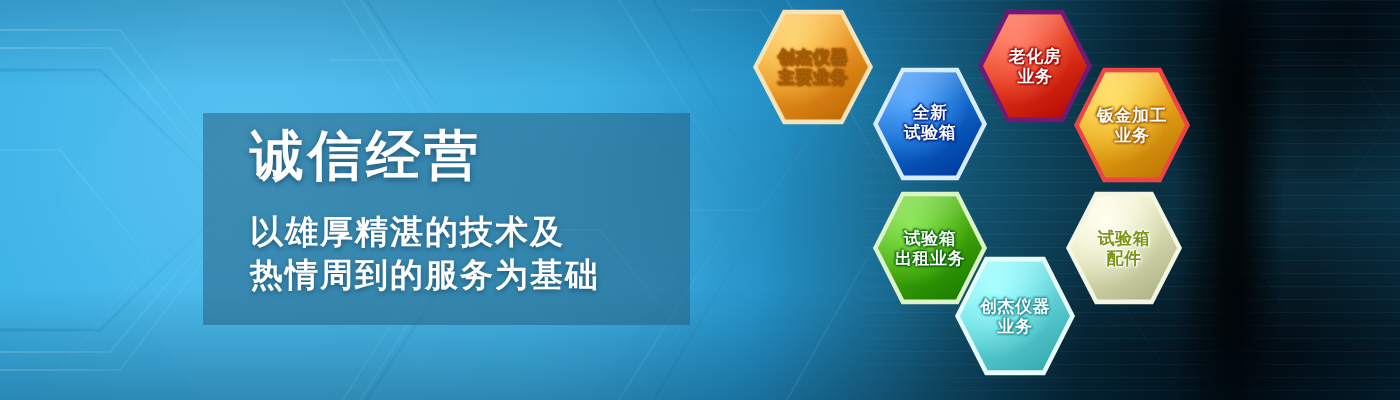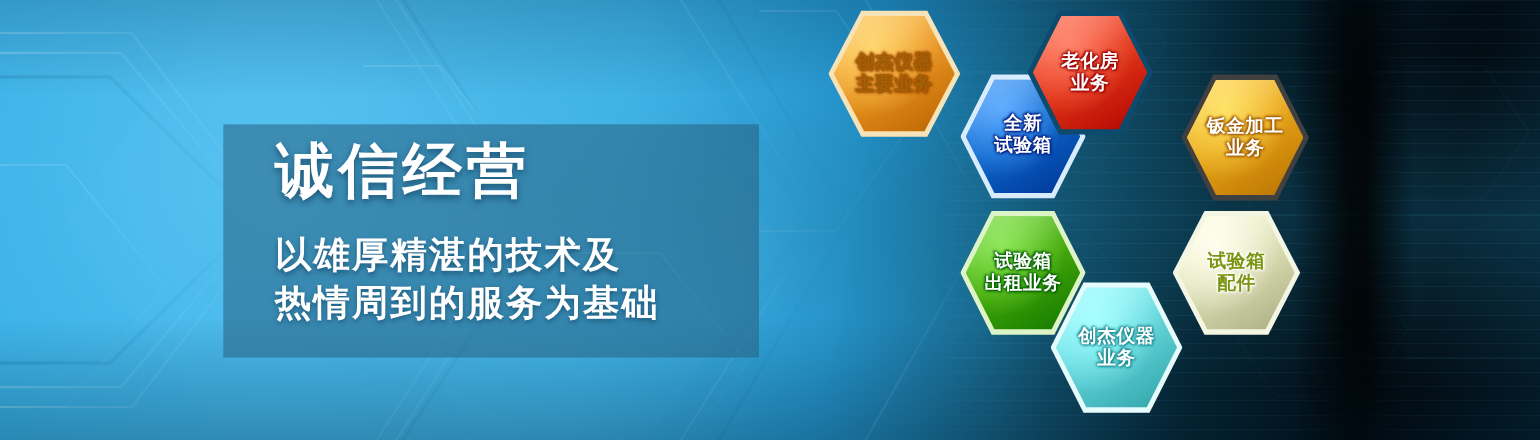--- a/index.html
+++ b/index.html
@@ -181,27 +181,27 @@
         <div class="hex-sheen"></div>
         <div class="hex-label" style="color: #a16207; text-shadow: rgb(162, 76, 0) 0px 0px 3px, rgb(162, 76, 0) 0px 0px 3px, rgb(162, 76, 0) 1px 1px 2px, rgb(162, 76, 0) -1px -1px 2px;">创杰仪器
 主要业务</div>
       </div>
       <div class="hex" style="left: 873px; top: 66px; width: 114px; height: 116px; background: rgb(216, 236, 255);">
         <div class="hex-inner" style="background: radial-gradient(at 32% 26%, rgb(73, 161, 255) 0%, rgba(255, 255, 255, 0) 58%), linear-gradient(150deg, rgb(51, 139, 238) 0%, rgb(11, 99, 198) 48%, rgb(0, 51, 150) 100%);"></div>
         <div class="hex-sheen"></div>
         <div class="hex-label" style="color: rgb(255, 255, 255); text-shadow: rgb(0, 29, 128) 0px 0px 3px, rgb(0, 29, 128) 0px 0px 3px, rgb(0, 29, 128) 1px 1px 2px, rgb(0, 29, 128) -1px -1px 2px; font-family: Liberation Mono, monospace;">全新
 试验箱</div>
       </div>
-      <div class="hex" style="left: 934px; top: 8px; width: 114px; height: 116px; background: #0c4a6e;">
+      <div class="hex" style="left: 978px; top: 8px; width: 114px; height: 116px; background: #701a75;">
         <div class="hex-inner" style="background: radial-gradient(at 32% 26%, rgb(255, 114, 86) 0%, rgba(255, 255, 255, 0) 58%), linear-gradient(150deg, rgb(255, 92, 64) 0%, rgb(224, 52, 24) 48%, rgb(176, 4, 0) 100%);"></div>
         <div class="hex-sheen"></div>
         <div class="hex-label" style="color: rgb(255, 255, 255); text-shadow: rgb(154, 0, 0) 0px 0px 3px, rgb(154, 0, 0) 0px 0px 3px, rgb(154, 0, 0) 1px 1px 2px, rgb(154, 0, 0) -1px -1px 2px;">老化房
 业务</div>
       </div>
-      <div class="hex" style="left: 1074px; top: 66px; width: 116px; height: 118px; background: #404040;">
+      <div class="hex" style="left: 1074px; top: 66px; width: 116px; height: 118px; background: #ef4444;">
         <div class="hex-inner" style="background: radial-gradient(at 32% 26%, rgb(255, 222, 83) 0%, rgba(255, 255, 255, 0) 58%), linear-gradient(150deg, rgb(255, 200, 61) 0%, rgb(229, 160, 21) 48%, rgb(181, 112, 0) 100%);"></div>
         <div class="hex-sheen"></div>
         <div class="hex-label" style="color: rgb(255, 255, 255); text-shadow: rgb(159, 90, 0) 0px 0px 3px, rgb(159, 90, 0) 0px 0px 3px, rgb(159, 90, 0) 1px 1px 2px, rgb(159, 90, 0) -1px -1px 2px;">钣金加工
 业务</div>
       </div>
       <div class="hex" style="left: 873px; top: 190px; width: 114px; height: 116px; background: rgb(221, 244, 198);">
         <div class="hex-inner" style="background: radial-gradient(at 32% 26%, rgb(127, 228, 68) 0%, rgba(255, 255, 255, 0) 58%), linear-gradient(150deg, rgb(105, 206, 46) 0%, rgb(65, 166, 6) 48%, rgb(17, 118, 0) 100%);"></div>
         <div class="hex-sheen"></div>
         <div class="hex-label" style="color: rgb(255, 255, 255); text-shadow: rgb(0, 96, 0) 0px 0px 3px, rgb(0, 96, 0) 0px 0px 3px, rgb(0, 96, 0) 1px 1px 2px, rgb(0, 96, 0) -1px -1px 2px;">试验箱
 出租业务</div>

